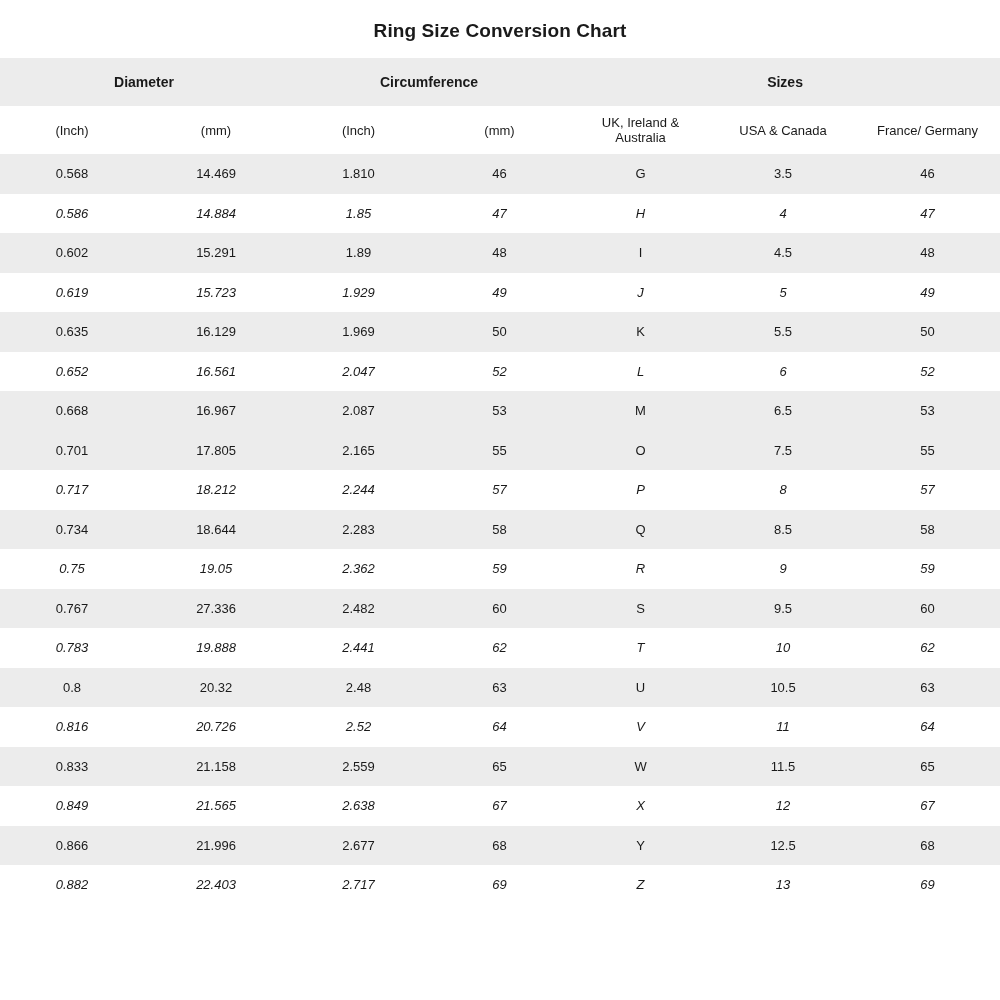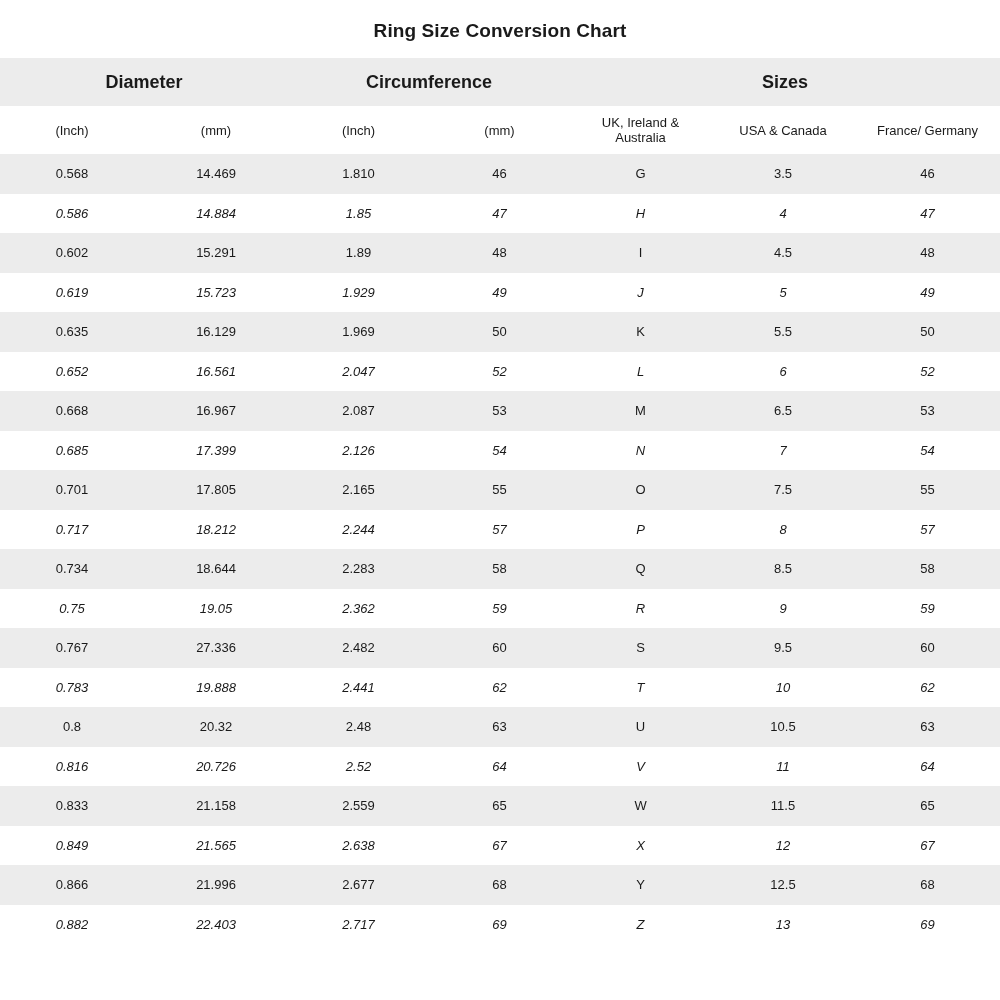--- a/index.html
+++ b/index.html
@@ -37,21 +37,21 @@
     text-align: center;
     vertical-align: middle;
     font-weight: normal;
     padding: 0;
   }
   tr.group-head {
     background: #ececec;
     height: 48px;
   }
   tr.group-head th {
-    font-size: 18px;
+    font-size: 14px;
     font-weight: bold;
     color: #1a1a1a;
     height: 48px;
   }
   tr.sub-head {
     background: #ffffff;
     height: 48px;
     padding-left: 36px;
   }
   tr.sub-head th {
@@ -176,29 +176,20 @@
         </tr>
         <tr class="data-row shade">
           <td>0.668</td>
           <td>16.967</td>
           <td>2.087</td>
           <td>53</td>
           <td>M</td>
           <td>6.5</td>
           <td>53</td>
         </tr>
-        <tr class="data-row plain">
-          <td>0.685</td>
-          <td>17.399</td>
-          <td>2.126</td>
-          <td>54</td>
-          <td>N</td>
-          <td>7</td>
-          <td>54</td>
-        </tr>
         <tr class="data-row shade">
           <td>0.701</td>
           <td>17.805</td>
           <td>2.165</td>
           <td>55</td>
           <td>O</td>
           <td>7.5</td>
           <td>55</td>
         </tr>
         <tr class="data-row plain">

